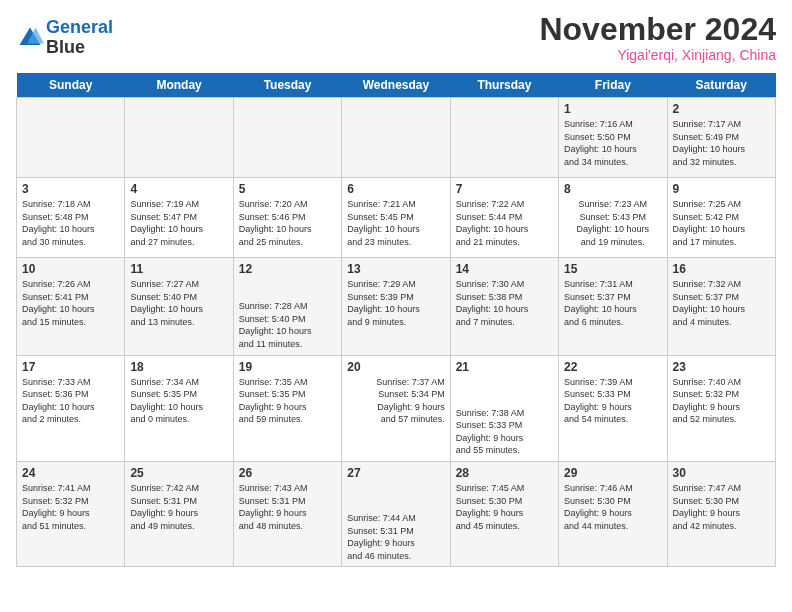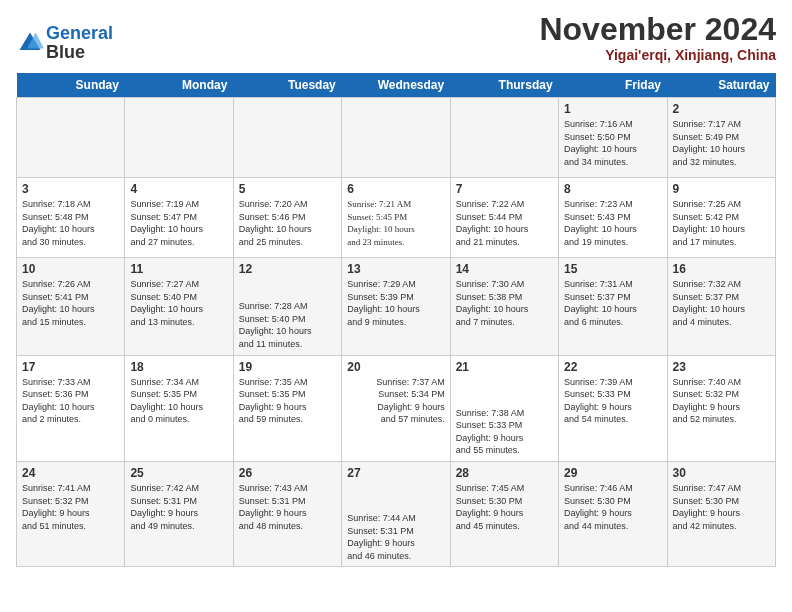--- a/index.html
+++ b/index.html
@@ -10,21 +10,21 @@
       height: 612px;
       overflow: hidden;
     }
     .container {
       width: 792px;
       padding: 12px 16px 8px 16px;
     }
     .header {
       display: flex;
       justify-content: space-between;
-      align-items: flex-end;
+      align-items: center;
       margin-bottom: 10px;
       gap: 26px;
     }
     .logo {
       display: flex;
       align-items: center;
     }
     .logo-text {
       font-size: 18px;
       font-weight: bold;
@@ -43,32 +43,31 @@
       text-align: right;
     }
     .month-title {
       font-size: 32px;
       font-weight: bold;
       color: #333;
       line-height: 1.1;
     }
     .subtitle {
       font-size: 14px;
-      color: #7f1d1d;
-      font-weight: bold;
+      color: #ec4899;
     }
     table {
       width: 100%;
       border-collapse: collapse;
       table-layout: fixed;
     }
     thead th {
       background-color: #1a6ab5;
       color: white;
-      text-align: right;
+      text-align: center;
       padding: 5px 6px;
       font-size: 12px;
       font-weight: bold;
     }
     tbody td {
       border: 1px solid #ccc;
       vertical-align: top;
       padding: 4px 5px;
       font-size: 9.5px;
       color: #333;
@@ -168,35 +167,35 @@
           </td>
           <td>
             <span class="day-num">5</span>
             <div class="day-info" style="white-space: pre-line;">Sunrise: 7:20 AM
 Sunset: 5:46 PM
 Daylight: 10 hours
 and 25 minutes.</div>
           </td>
           <td>
             <span class="day-num">6</span>
-            <div class="day-info" style="white-space: pre-line; font-family: Liberation Serif, serif;">Sunrise: 7:21 AM
+            <div class="day-info" style="white-space: pre-line;">Sunrise: 7:21 AM
 Sunset: 5:45 PM
 Daylight: 10 hours
 and 23 minutes.</div>
           </td>
           <td>
             <span class="day-num">7</span>
             <div class="day-info" style="white-space: pre-line;">Sunrise: 7:22 AM
 Sunset: 5:44 PM
 Daylight: 10 hours
 and 21 minutes.</div>
           </td>
           <td>
             <span class="day-num">8</span>
-            <div class="day-info" style="white-space: pre-line;">Sunrise: 7:23 AM
+            <div class="day-info" style="white-space: pre-line; text-align: center;">Sunrise: 7:23 AM
 Sunset: 5:43 PM
 Daylight: 10 hours
 and 19 minutes.</div>
           </td>
           <td>
             <span class="day-num">9</span>
             <div class="day-info" style="white-space: pre-line;">Sunrise: 7:25 AM
 Sunset: 5:42 PM
 Daylight: 10 hours
 and 17 minutes.</div>

